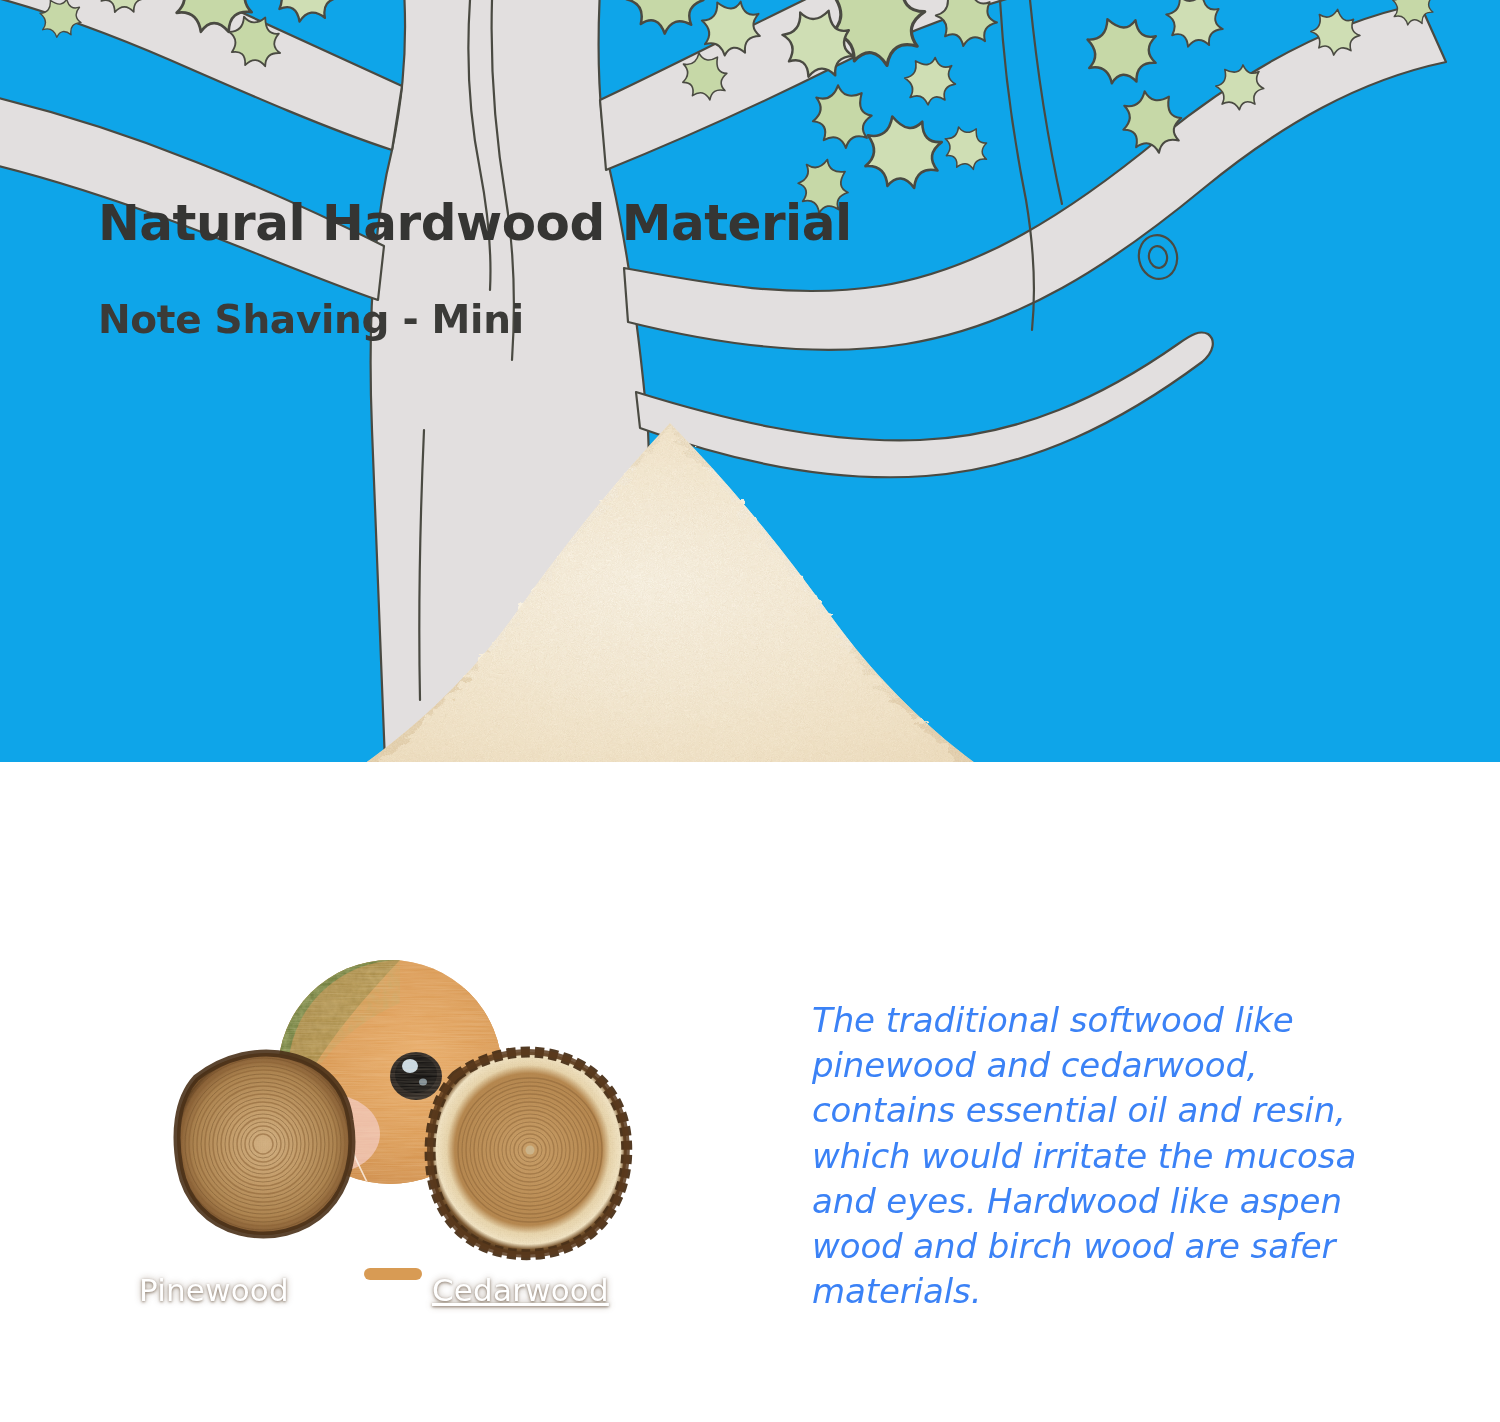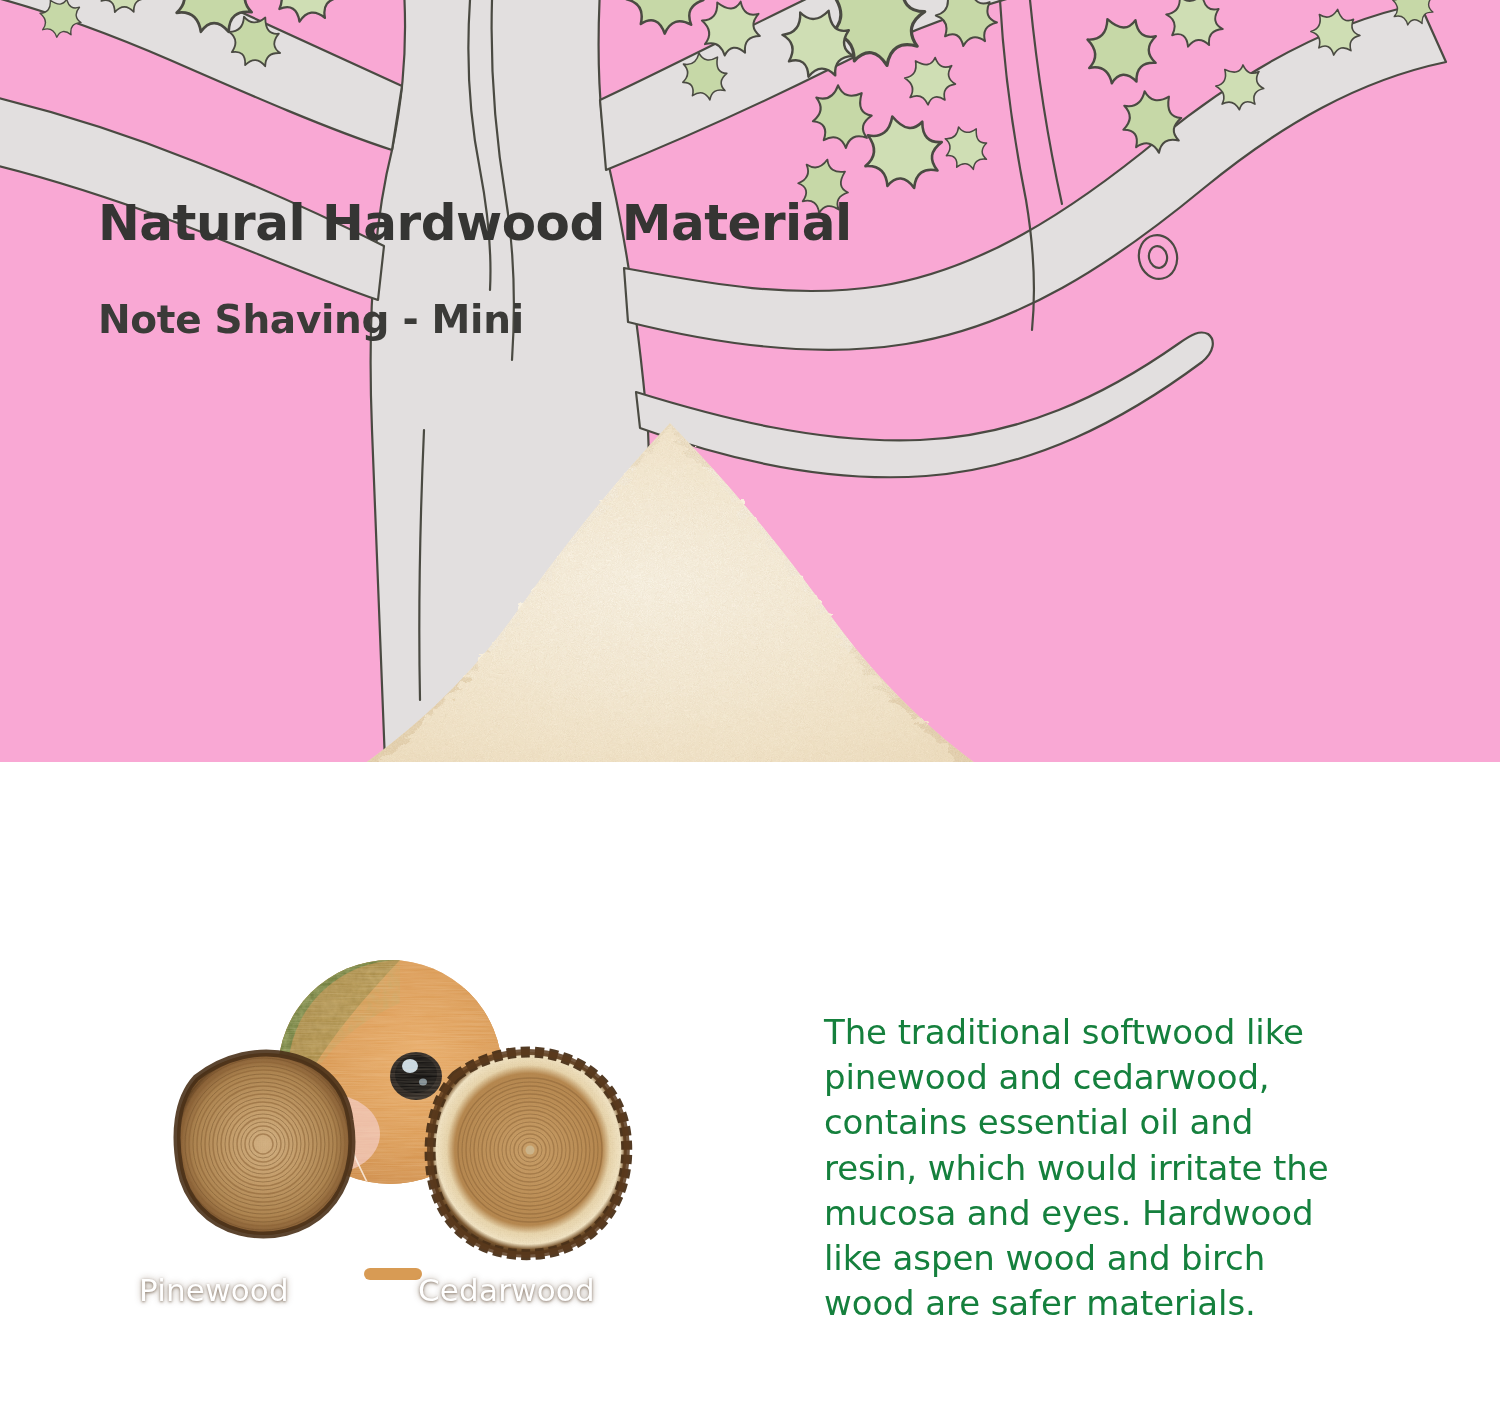--- a/index.html
+++ b/index.html
@@ -13,21 +13,21 @@
     height:1422px;
     overflow:hidden;
     background:#ffffff;
   }
 
   
   #hero{
     position:absolute;
     left:0; top:0;
     width:1500px; height:762px;
-    background:#f9a8d4;
+    background:#0ea5e9;
     overflow:hidden;
   }
   #hero-svg{
     position:absolute; left:0; top:0;
     width:1500px; height:762px;
   }
 
   
   #title-block{
     position:absolute;
@@ -84,44 +84,45 @@
     position:absolute;
     font-family:"DejaVu Sans", sans-serif;
     font-size:31px;
     color:#ffffff;
     letter-spacing:0.2px;
     text-shadow:0 1px 3px rgba(60,35,10,.55), 0 0 7px rgba(70,40,12,.4);
     white-space:nowrap;
     pointer-events:none;
   }
   #label-pine{ left:39px; top:312px; }
-  #label-cedar{ left:318px; top:312px; }
+  #label-cedar{ left:332px; top:312px;text-decoration:underline; }
 
   
   #note{
     position:absolute;
     left:808px; top:232px;
     width:560px;
   }
   .note-head{
     font-family:"DejaVu Sans", sans-serif;
     font-size:57px;
     font-weight:bold;
     color:#2e2e2c;
     line-height:1;
     margin:0 0 30px 0;
     letter-spacing:-0.5px;
   }
   .note-body{
     font-family:"DejaVu Sans", sans-serif;
     font-size:34px;
-    color:#15803d;
+    color:#3b82f6;
     line-height:1.33;
-    margin:16px;
+    margin:4px;
     letter-spacing:-0.1px;
+    font-style:italic;
   }
 </style>
 </head>
 <body>
 
 <div id="page">
 
   <div id="hero">
 
     <svg id="hero-svg" viewBox="0 0 1500 762" preserveAspectRatio="none">

